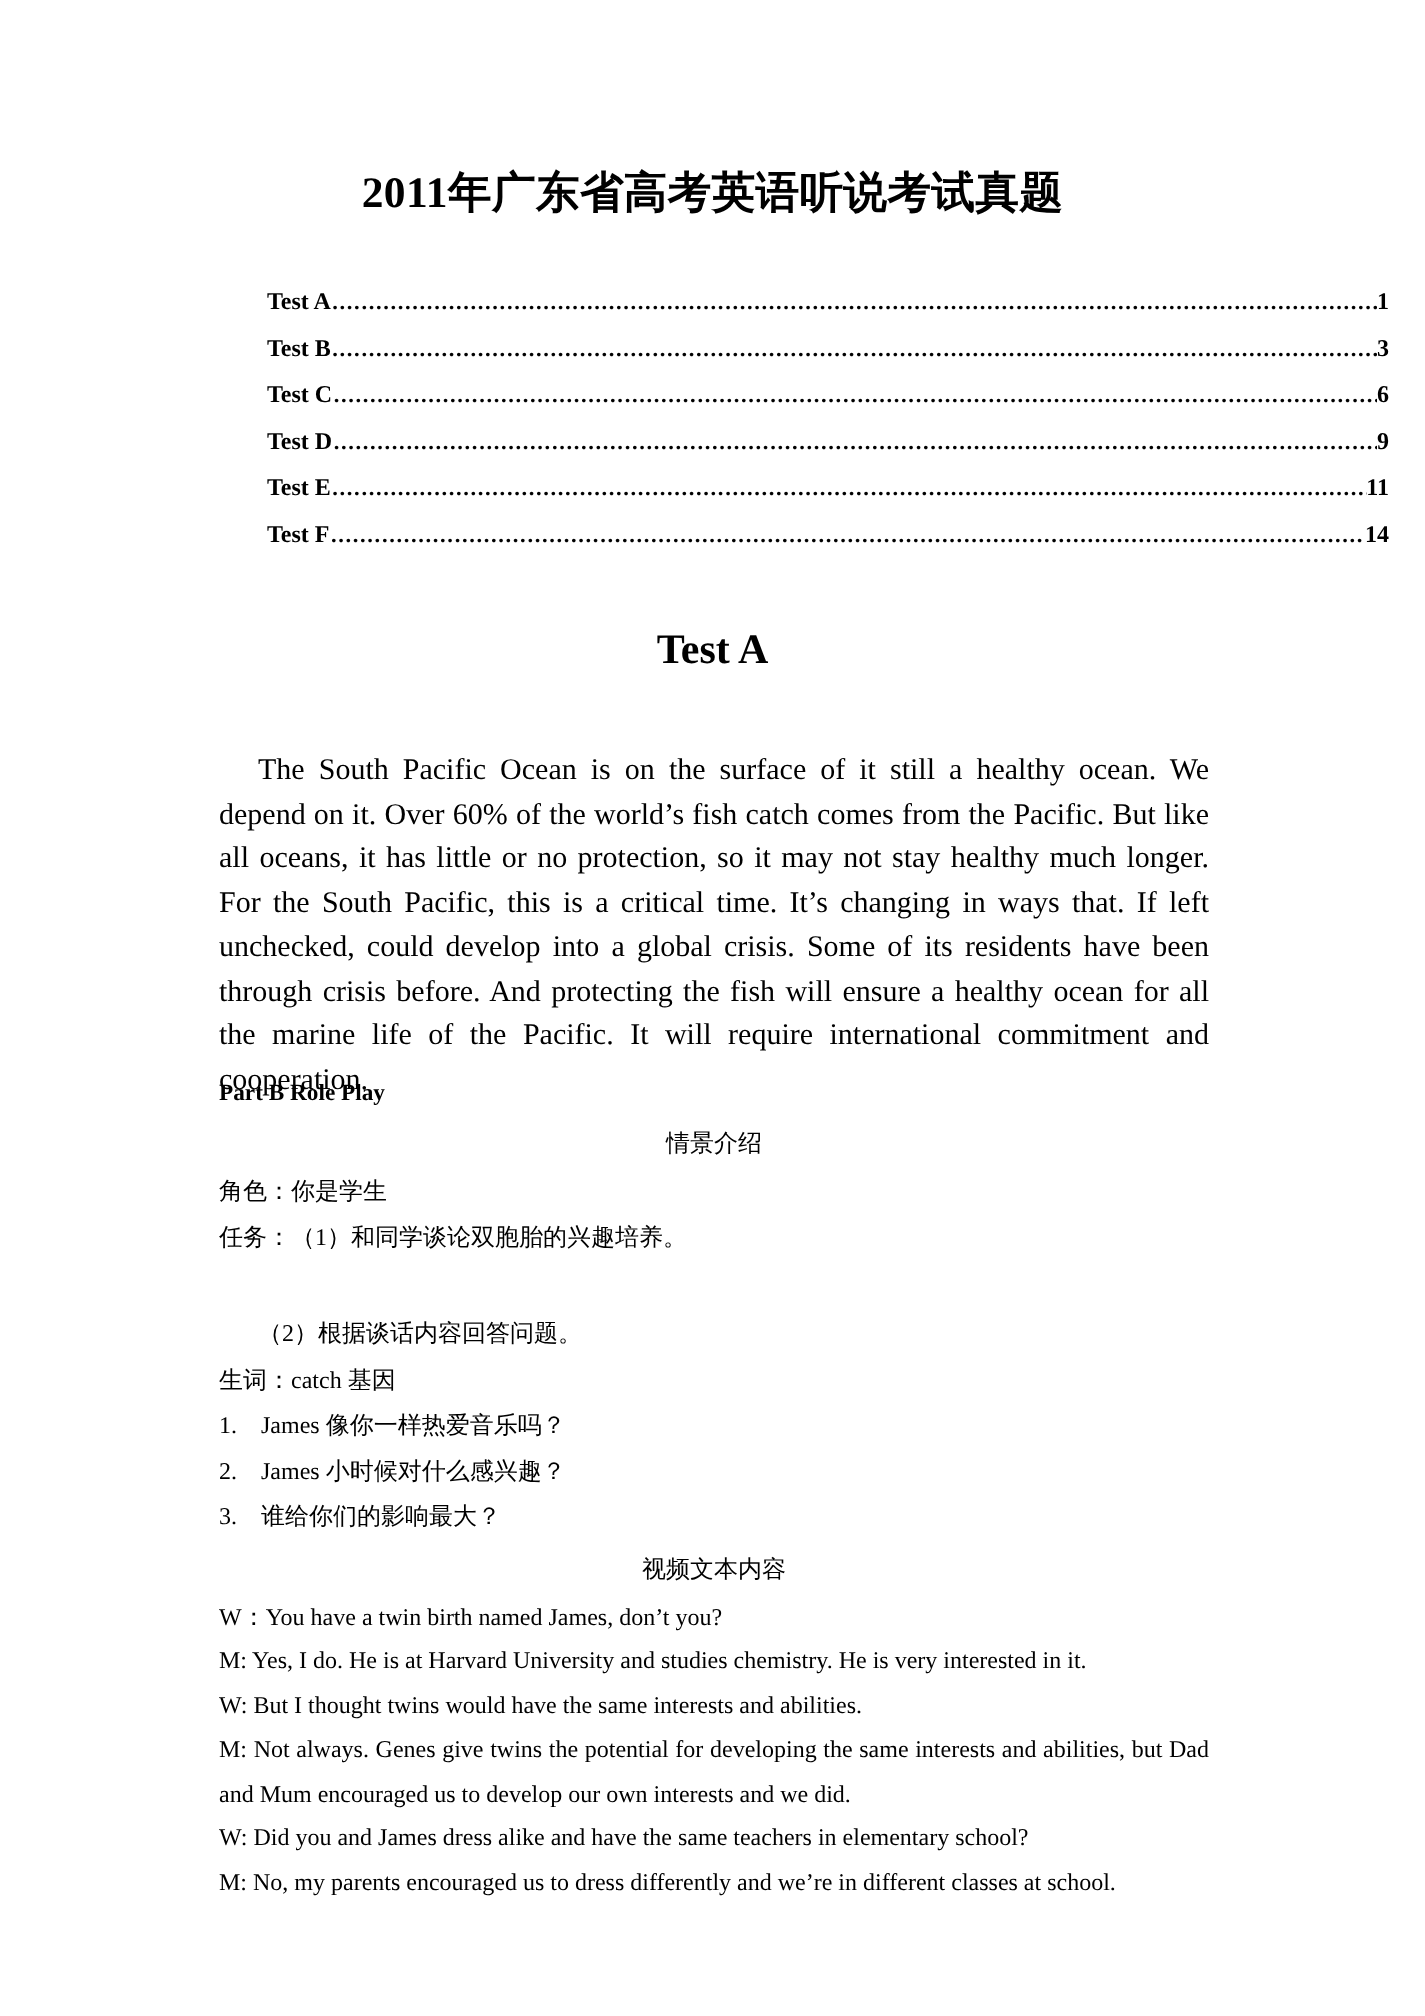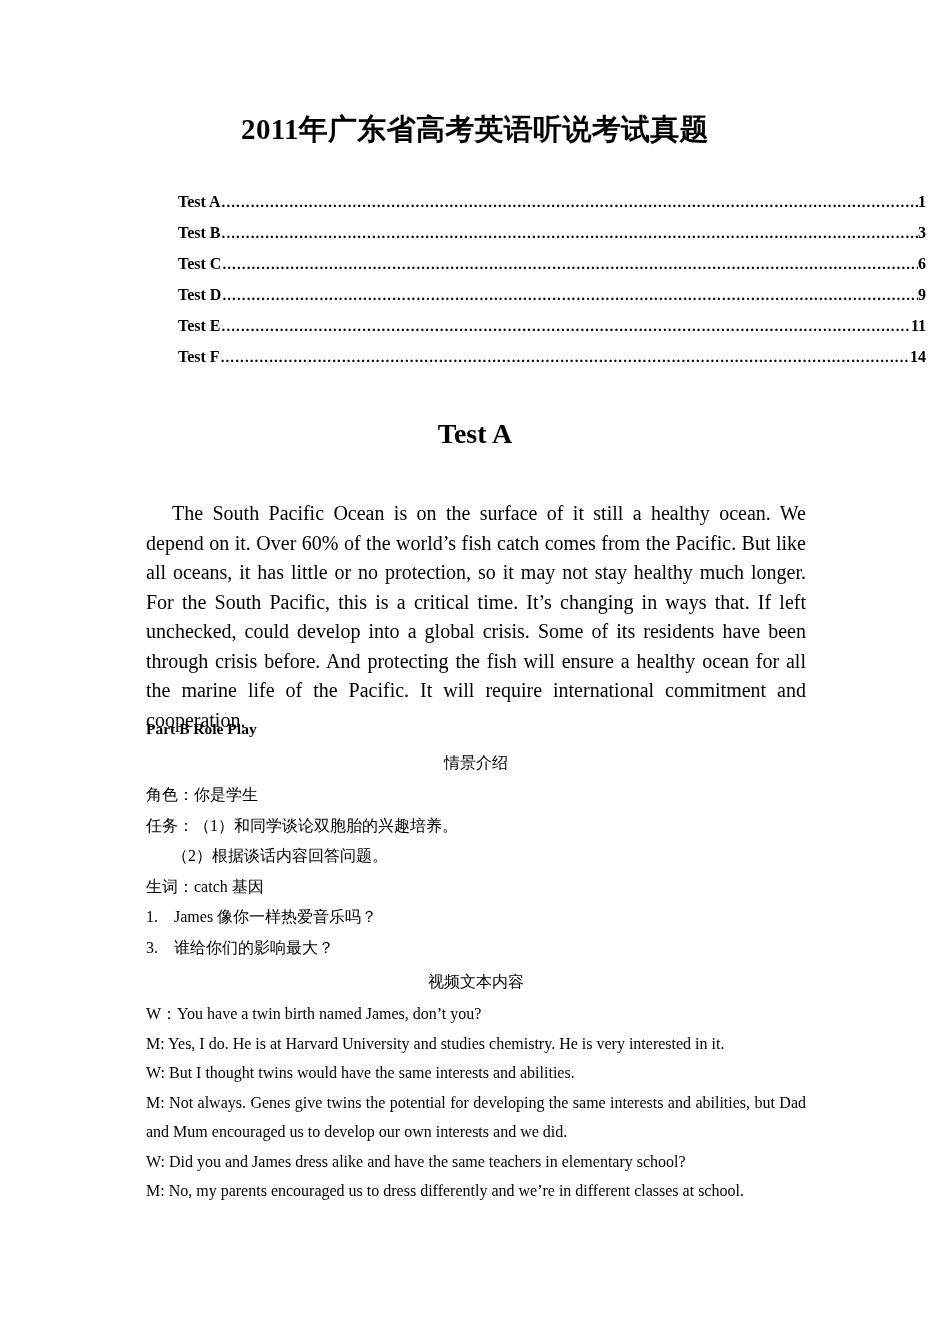--- a/index.html
+++ b/index.html
@@ -102,21 +102,21 @@
     font-size: 16px;
     line-height: 30px;
     margin: 4px 0 2px 0;
   }
   .cn-line {
     font-size: 16px;
     line-height: 30.5px;
     margin: 0;
     white-space: nowrap;
   }
-  .cn-line.indent-1 { padding-left: 26px; }
+  .cn-line.indent-1 { padding-left: 26px; margin-top: 34px; }
 
   .q-list {
     margin: 0;
     padding: 0;
     list-style: none;
   }
   .q-item {
     font-size: 16px;
     line-height: 30.5px;
     margin: 0;
@@ -190,20 +190,23 @@
     <div class="center-cn">情景介绍</div>
 
     <div class="cn-line">角色：你是学生</div>
     <div class="cn-line">任务：（1）和同学谈论双胞胎的兴趣培养。</div>
     <div class="cn-line indent-1">（2）根据谈话内容回答问题。</div>
     <div class="cn-line">生词：catch 基因</div>
 
     <ul class="q-list">
       <li class="q-item">
         <span class="q-num">1.</span><span>James 像你一样热爱音乐吗？</span>
+      </li>
+      <li class="q-item">
+        <span class="q-num">2.</span><span>James 小时候对什么感兴趣？</span>
       </li>
       <li class="q-item">
         <span class="q-num">3.</span><span>谁给你们的影响最大？</span>
       </li>
     </ul>
 
     <div class="center-cn">视频文本内容</div>
 
     <div class="dialogue">
       <p class="d-line">W：You have a twin birth named James, don’t you?</p>

